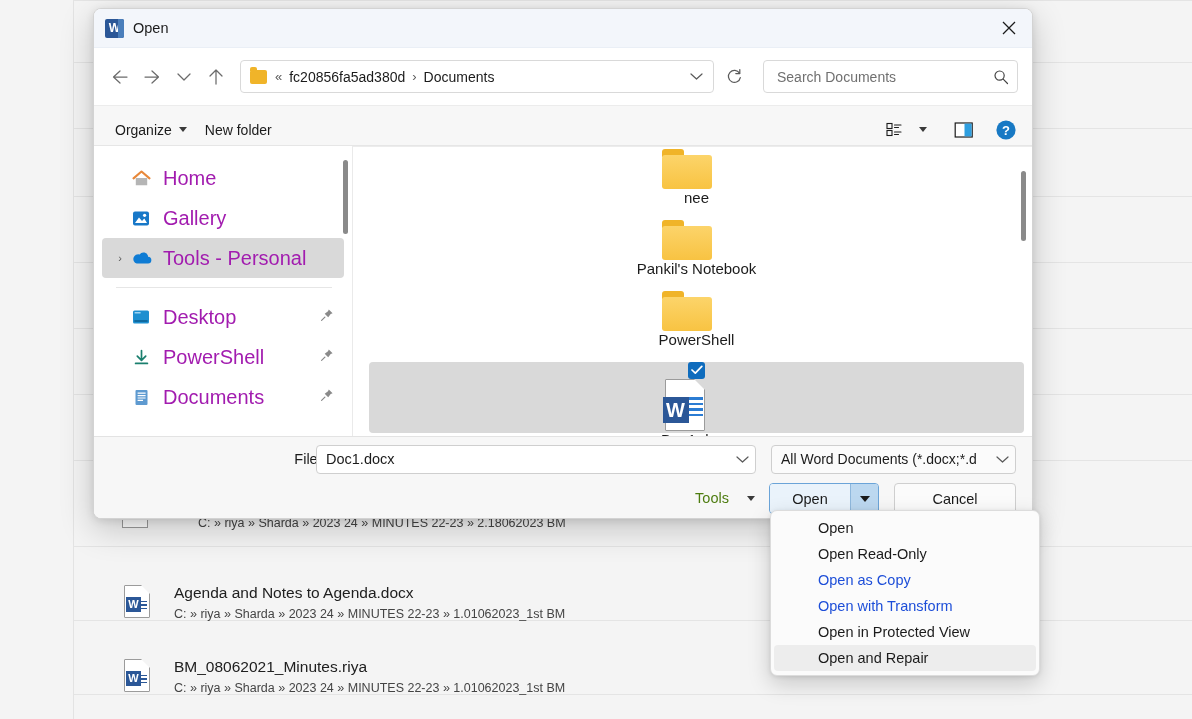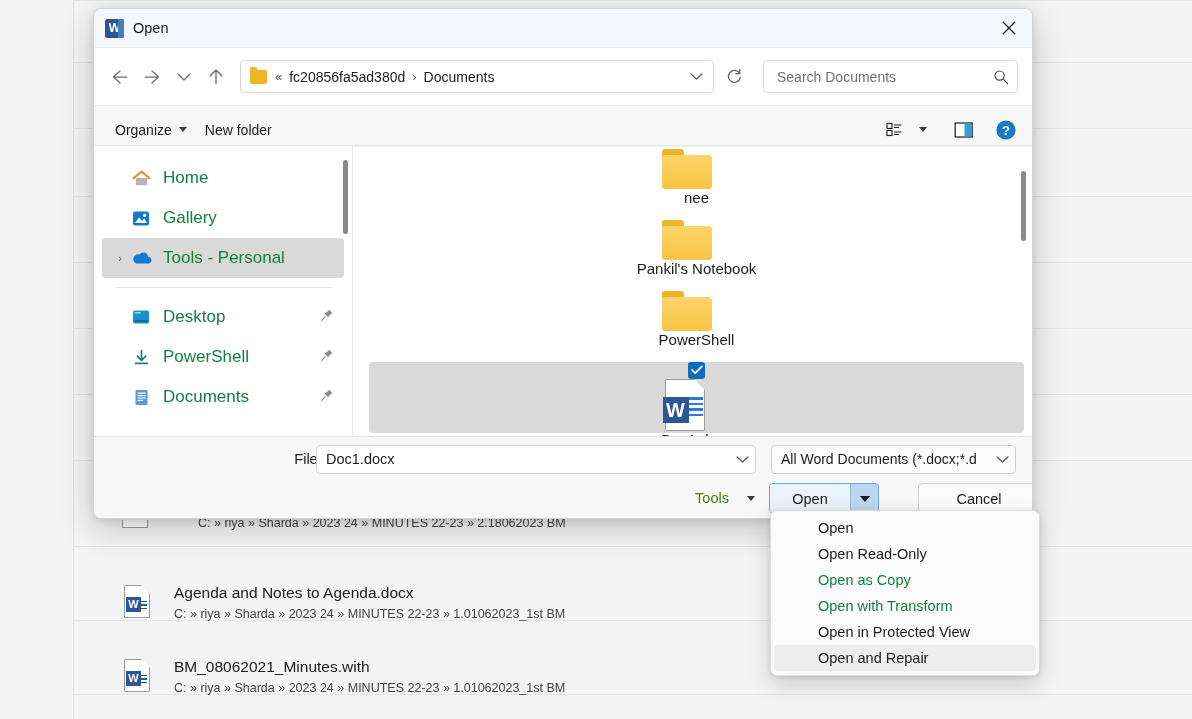--- a/index.html
+++ b/index.html
@@ -262,21 +262,21 @@
   .side-exp {
     width: 20px; flex:none;
     display:flex;align-items:center;justify-content:center;
     color:#5a5a5a;font-size:11px;
   }
   .side-ico {
     width: 22px; height: 20px; flex: none;
     margin-right: 11px;
     display:flex;align-items:center;justify-content:center;
   }
-  .side-label { font-size: 17px; color: #15803d; }
+  .side-label { font-size: 20px; color: #a21caf; }
   .side-pin { margin-left:auto; margin-right:10px; }
   .side-divider {
     height:1px; background:#e6e6e6; margin: 9px 20px 9px 22px;
   }
   .side-scroll {
     position:absolute; right: 4px; top: 14px;
     width: 5px; height: 74px; border-radius: 3px;
     background: #8a8a8a;
   }
 
@@ -420,21 +420,21 @@
     width: 27px; flex:none;
     display:flex;align-items:center;justify-content:center;
     background:#bcd8f0;
     border-left: 1px solid #8fb8dd;
   }
   .open-arrow .tri {
     width:0;height:0;border-left:5px solid transparent;border-right:5px solid transparent;
     border-top:6px solid #1b1b1b;
   }
   .cancel-btn {
-    position:absolute; left: 824px; width: 122px; height: 31px;
+    position:absolute; left: 800px; width: 122px; height: 31px;
     border:1px solid #cfcfcf; border-radius:4px; background:#fbfbfb;
     display:flex;align-items:center;justify-content:center;
     font-size: 14.5px; color:#1b1b1b;
     box-sizing:border-box;
   }
 
   
   #open-menu {
     position: absolute;
     left: 770px; top: 510px;
@@ -450,21 +450,21 @@
   .menu-item {
     height: 26px;
     display: flex; align-items: center;
     padding-left: 44px;
     font-size: 14.5px;
     color: #1b1b1b;
     border-radius: 4px;
     box-sizing: border-box;
     white-space: nowrap;
   }
-  .menu-item.disabled { color: #15803d; }
+  .menu-item.disabled { color: #1d4ed8; }
   .menu-item.hover { background: #ededed; }
 </style>
 </head>
 <body>
 
 <div id="root">
 
   <div class="bg-left-rule"></div>
   <div class="bg-list">
     <div class="bg-row" style="top:0px;   height:62px;"></div>
@@ -507,21 +507,21 @@
       <div class="docicon">
         <div class="wbadge">W</div>
         <div class="lines">
             <i></i>
             <i></i>
             <i></i>
           </div>
       </div>
     </div>
     <div class="bg-file-text">
-      <div class="bg-file-name">BM_08062021_Minutes.with</div>
+      <div class="bg-file-name">BM_08062021_Minutes.riya</div>
       <div class="bg-file-path">C: » riya » Sharda » 2023 24 » MINUTES 22-23 » 1.01062023_1st BM</div>
     </div>
   </div>
 
   <div id="dialog">
 
     <div class="titlebar">
       <div class="title-word-icon">
           <span>W</span>
         </div>

